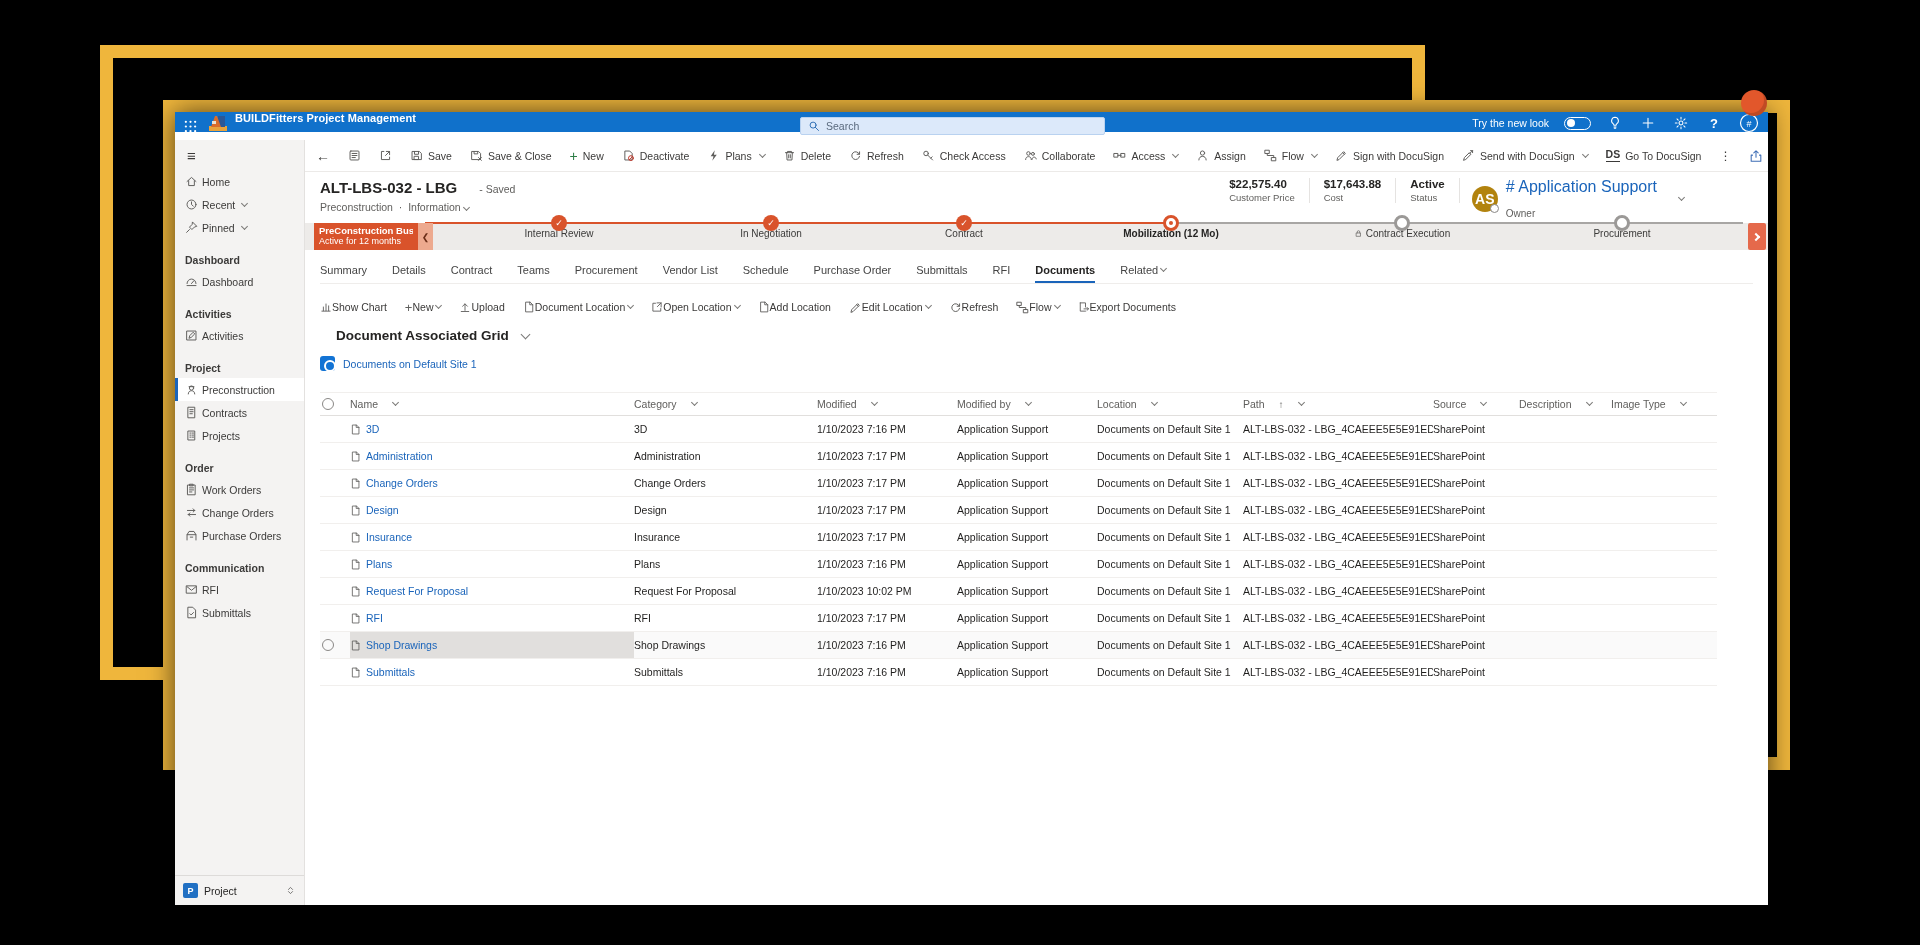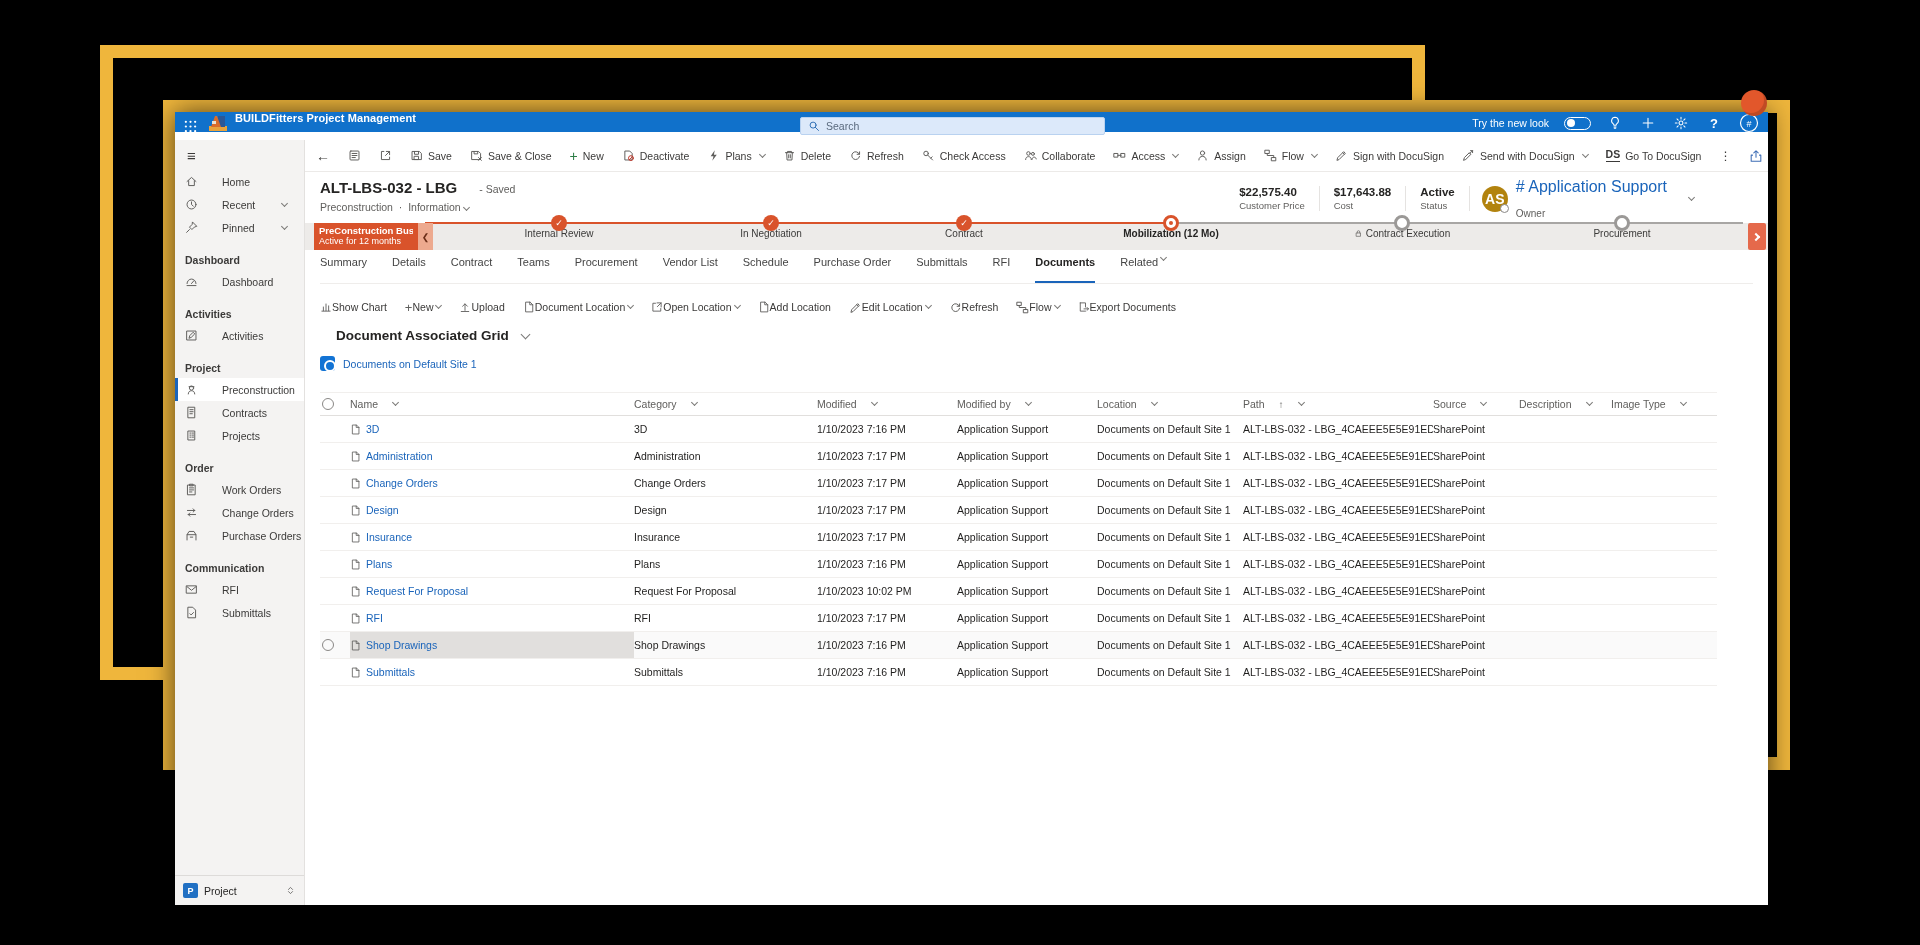--- a/index.html
+++ b/index.html
@@ -35,21 +35,21 @@
   .toggle{width:27px;height:13px;border:1px solid #fff;border-radius:8px;position:relative}
   .toggle::after{content:"";position:absolute;left:2px;top:1.5px;width:8px;height:8px;border-radius:50%;background:#fff}
   .tb-ic{display:flex;align-items:center;justify-content:center;width:18px;height:18px}
   .help-q{font-size:13px;font-weight:700;color:#fff}
 
   .app-body{position:absolute;top:28px;left:0;right:0;bottom:0;display:flex}
 
   
   .sidebar{width:130px;flex:none;background:#f4f3f2;border-right:1px solid #e3e1df;position:relative;font-size:10.5px}
   .burger{height:30px;display:flex;align-items:center;padding-left:12px;font-size:15px;color:#3b3a39;cursor:pointer}
-  .sb-item{height:23px;display:flex;align-items:center;gap:24px;padding-left:10px;color:#3b3a39;cursor:pointer;position:relative}
+  .sb-item{height:23px;display:flex;align-items:center;gap:4px;padding-left:10px;color:#3b3a39;cursor:pointer;position:relative}
   .sb-item .lbl{white-space:nowrap}
   .sb-item.active{background:#fff;border-left:3px solid var(--link);padding-left:7px}
   .sb-hdr{margin-top:11px;height:20px;display:flex;align-items:center;padding-left:10px;font-weight:700;color:#3b3a39}
   .sb-caret{margin-left:auto;margin-right:10px}
   .sb-foot{position:absolute;left:0;right:0;bottom:0;height:30px;border-top:1px solid #dddbd9;background:#f4f3f2;
            display:flex;align-items:center;gap:6px;padding:0 8px}
   .sb-badge{width:15px;height:15px;border-radius:2px;background:#2170C3;color:#fff;font-size:9px;font-weight:700;
             display:flex;align-items:center;justify-content:center}
   .sb-foot .lbl{font-size:10.5px;color:#252423}
   .sb-foot .ud{margin-left:auto;color:#5f5e5c}
@@ -66,21 +66,21 @@
   .vdots{font-size:12px;color:#3b3a39}
 
   .crt{display:inline-block;width:5px;height:5px;border-right:1.2px solid #7a7977;border-bottom:1.2px solid #7a7977;
        transform:rotate(45deg);margin-left:3px;position:relative;top:-1.5px}
 
   
   .rec{position:absolute;top:32px;left:0;right:0;height:51px}
   .rec-title{position:absolute;left:15px;top:7px;font-size:15px;font-weight:700;color:var(--ink);white-space:nowrap}
   .rec-title .saved{font-size:10.5px;font-weight:400;color:var(--sub);margin-left:22px}
   .rec-sub{position:absolute;left:15px;top:29px;font-size:10.5px;color:var(--sub)}
-  .stats{position:absolute;right:74px;top:6px;display:flex;align-items:center}
+  .stats{position:absolute;right:84px;top:6px;display:flex;align-items:flex-start}
   .stat{padding:0 14px;border-right:1px solid #e5e3e1;text-align:left}
   .stat .v{font-size:11.5px;font-weight:700;color:var(--ink);white-space:nowrap}
   .stat .l{font-size:9.5px;color:var(--sub);margin-top:2px;white-space:nowrap}
   .owner{display:flex;align-items:center;gap:8px;padding-left:12px}
   .av{width:26px;height:26px;border-radius:50%;background:#B2830E;color:#fff;font-size:14px;font-weight:700;
       display:flex;align-items:center;justify-content:center;position:relative;flex:none}
   .av::after{content:"";position:absolute;right:-1px;bottom:-1px;width:7px;height:7px;border-radius:50%;
              background:#fff;border:1.5px solid #8a8886}
   .owner .nm{font-size:16px;color:var(--link);white-space:nowrap}
   .owner .ol{font-size:10px;color:var(--sub);margin-top:12px}
@@ -104,21 +104,21 @@
   .stg-lbl{position:absolute;left:-100px;top:13px;width:200px;text-align:center;font-size:10px;color:#3b3a39;white-space:nowrap}
   .stg-lbl.cur{font-weight:700;color:#252423}
   .stg-lbl .lk{display:inline-block;vertical-align:-1px;margin-right:3px}
   .bpf-next{position:absolute;right:2px;top:0;bottom:0;width:18px;background:#E5694B;border-radius:2px;
             display:flex;align-items:center;justify-content:center;cursor:pointer}
   .bpf-next i{display:inline-block;width:6px;height:6px;border-right:2px solid #fff;border-bottom:2px solid #fff;transform:rotate(-45deg);margin-left:-2px}
 
   
   .tabs{position:absolute;top:116px;left:15px;right:15px;height:28px;display:flex;gap:25px;align-items:center;
         border-bottom:1px solid #efedeb;font-size:11px;color:#444}
-  .tab{cursor:pointer;height:100%;display:flex;position:relative;white-space:nowrap}
+  .tab{cursor:pointer;height:100%;display:flex;align-items:center;position:relative;white-space:nowrap}
   .tab.active{font-weight:700;color:var(--ink)}
   .tab.active::after{content:"";position:absolute;left:0;right:0;bottom:0;height:2.5px;background:var(--link)}
 
   
   .subcmd{position:absolute;top:152px;left:6px;right:0;height:30px;display:flex;align-items:center}
   .scmd{display:flex;align-items:center;padding:0 9px;font-size:10.5px;color:#3b3a39;cursor:pointer;white-space:nowrap;height:24px}
 
   .gridhead{position:absolute;top:188px;left:31px;display:flex;align-items:center;gap:10px}
   .gridhead .t{font-size:13.5px;font-weight:700;color:var(--ink)}
   .linkrow{position:absolute;top:216px;left:15px;display:flex;align-items:center;gap:8px}

